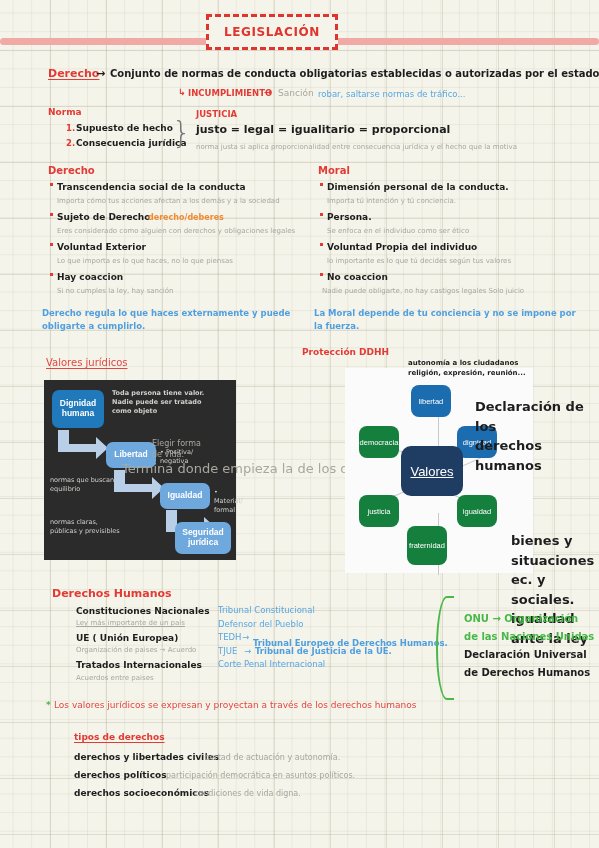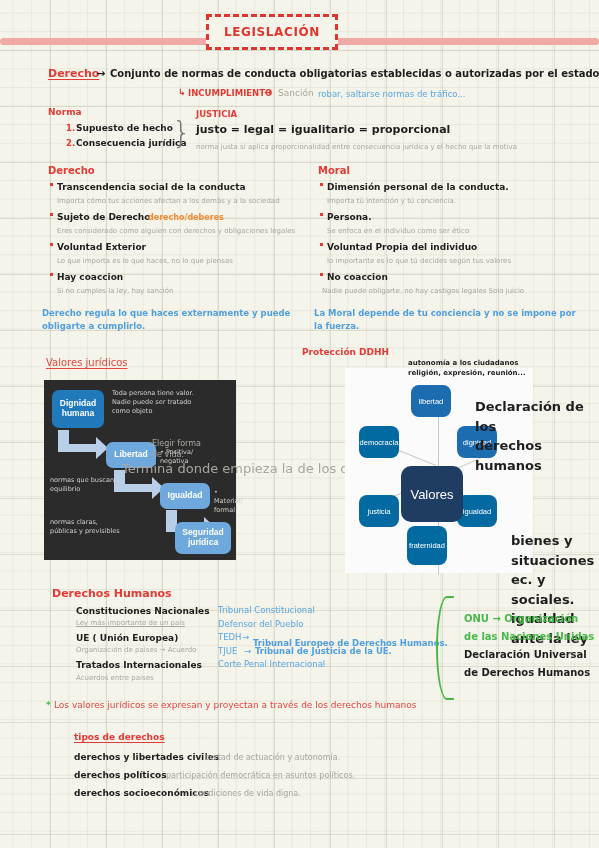--- a/index.html
+++ b/index.html
@@ -75,21 +75,21 @@
     position:absolute;left:345px;top:368px;width:188px;height:205px;
     background:#fbfbfb;
   }
   .vbox{
     position:absolute;border-radius:8px;display:flex;align-items:center;
     justify-content:center;color:#fff;font-family:"Liberation Sans",sans-serif;
     font-size:7.5px;
   }
   .vcenter{background:#1f3d63;border-radius:10px;font-size:13px;}
   .vmid{background:#1c6cb0;}
-  .vlight{background:#0369a1;}
+  .vlight{background:#15803d;}
   .vline{position:absolute;background:#c9c9c9;}
   
   #onu-brace{
     position:absolute;left:436px;top:596px;width:16px;height:100px;
     border-left:2px solid #49b84a;border-top:2px solid #49b84a;border-bottom:2px solid #49b84a;
     border-radius:60% 0 0 60%/50% 0 0 50%;
   }
   .sq{display:inline-block;width:3px;height:3px;background:#e23a34;vertical-align:super;}
 </style>
 </head>
@@ -162,21 +162,21 @@
 <div class="t f7 gry" style="left:322px;top:288px;">Nadie puede obligarte, no hay castigos legales Solo juicio</div>
 
 <div class="t f85 blu" style="left:314px;top:307px;white-space:normal;width:265px;line-height:1.5;">La Moral depende de tu conciencia y no se impone por la fuerza.</div>
 
 <div class="t f10 red u" style="left:46px;top:358px;">Valores jurídicos</div>
 
 <div id="dark-panel">
   <div class="dbox dark" style="left:8px;top:10px;width:52px;height:38px;white-space:pre-line;">Dignidad
 humana</div>
 
-  <div class="dnote" style="left:68px;top:9px;">Toda persona tiene valor.
+  <div class="dnote" style="left:68px;top:9px;font-weight:bold;">Toda persona tiene valor.
 Nadie puede ser tratado
 como objeto</div>
 
   <svg class="arrw" style="left:12px;top:50px;width:54px;height:36px;" viewBox="0 0 54 36">
     <path d="M2,0 L13,0 L13,14 L40,14 L40,7 L52,18 L40,29 L40,22 L2,22 Z" fill="#b9cfe8"></path>
   </svg>
 
   <div class="dbox light" style="left:62px;top:62px;width:50px;height:26px;">Libertad</div>
   <div class="dnote" style="left:116px;top:68px;">• Positiva/
    negativa</div>
@@ -216,21 +216,21 @@
   <div class="vline" style="left:44px;top:130px;width:52px;height:1px;transform:rotate(-24deg);transform-origin:left center;"></div>
   <div class="vline" style="left:94px;top:120px;width:52px;height:1px;transform:rotate(24deg);transform-origin:left center;"></div>
 
   <div class="vbox vmid" style="left:66px;top:17px;width:40px;height:32px;">libertad</div>
   <div class="vbox vmid" style="left:112px;top:58px;width:40px;height:32px;">dignidad</div>
   <div class="vbox vlight" style="left:112px;top:127px;width:40px;height:32px;">igualdad</div>
   <div class="vbox vlight" style="left:62px;top:158px;width:40px;height:39px;">fraternidad</div>
   <div class="vbox vlight" style="left:14px;top:127px;width:40px;height:32px;">justicia</div>
   <div class="vbox vlight" style="left:14px;top:58px;width:40px;height:32px;">democracia</div>
 
-  <div class="vbox vcenter" style="left:56px;top:98px;width:62px;height:56px;">Valores</div>
+  <div class="vbox vcenter" style="left:56px;top:78px;width:62px;height:50px;text-decoration:underline;">Valores</div>
 </div>
 
 <div class="t f7 blk" style="left:408px;top:358px;white-space:pre-line;line-height:1.45;">autonomía a los ciudadanos
 religión, expresión, reunión...</div>
 <div class="t f75 blk" style="left:475px;top:397px;white-space:pre-line;line-height:1.5;">Declaración de los
 derechos humanos</div>
 <div class="t f75 blk" style="left:470px;top:531px;white-space:pre-line;line-height:1.5;margin-left:41px;">bienes y situaciones
 ec. y sociales.
 igualdad ante la ley</div>
 

